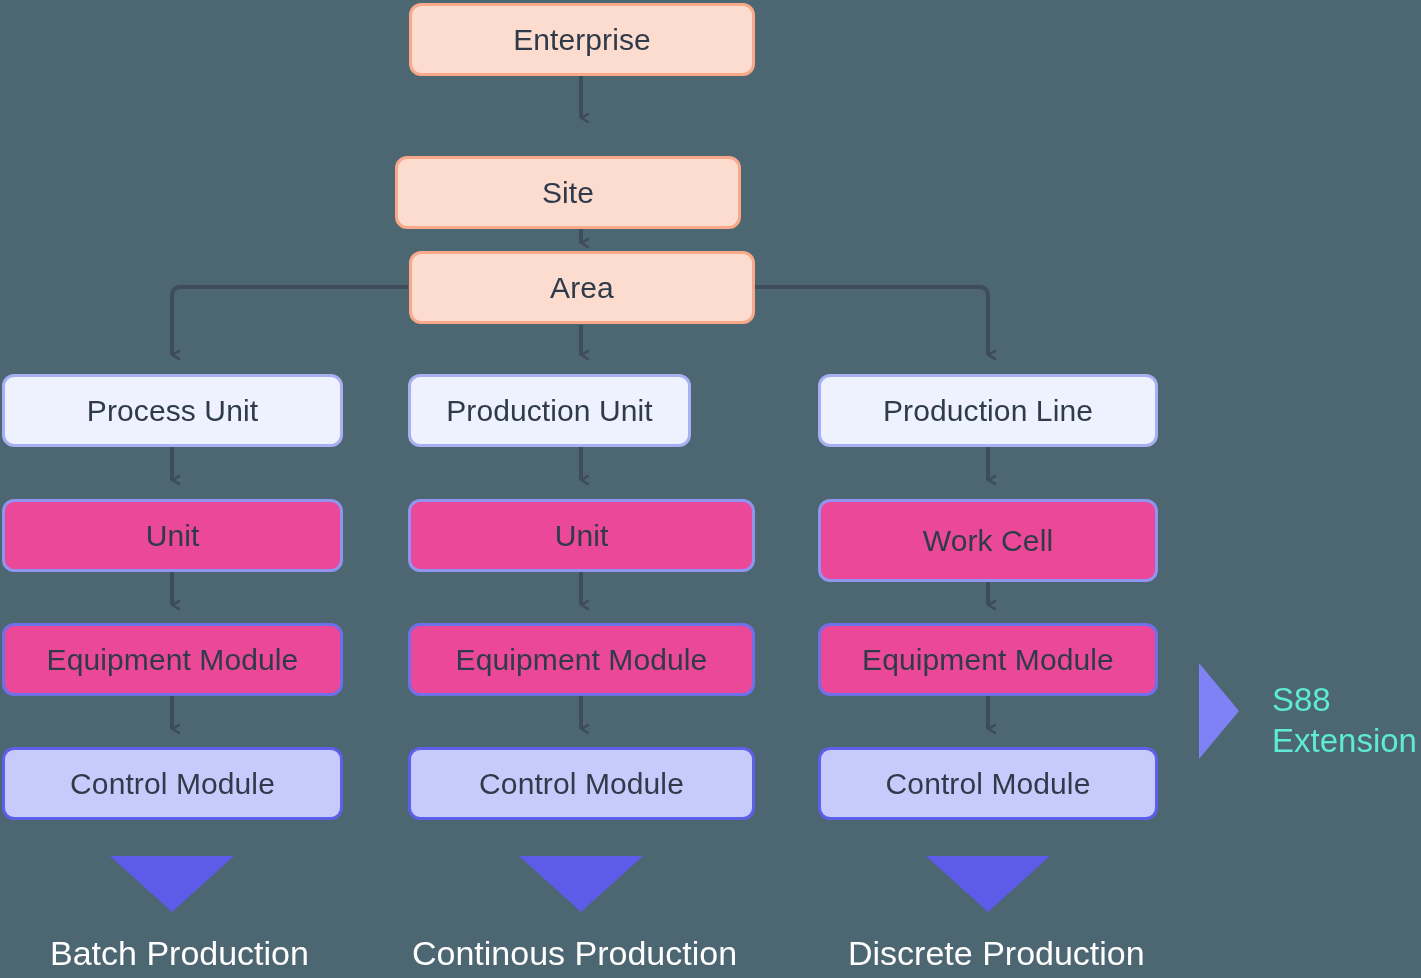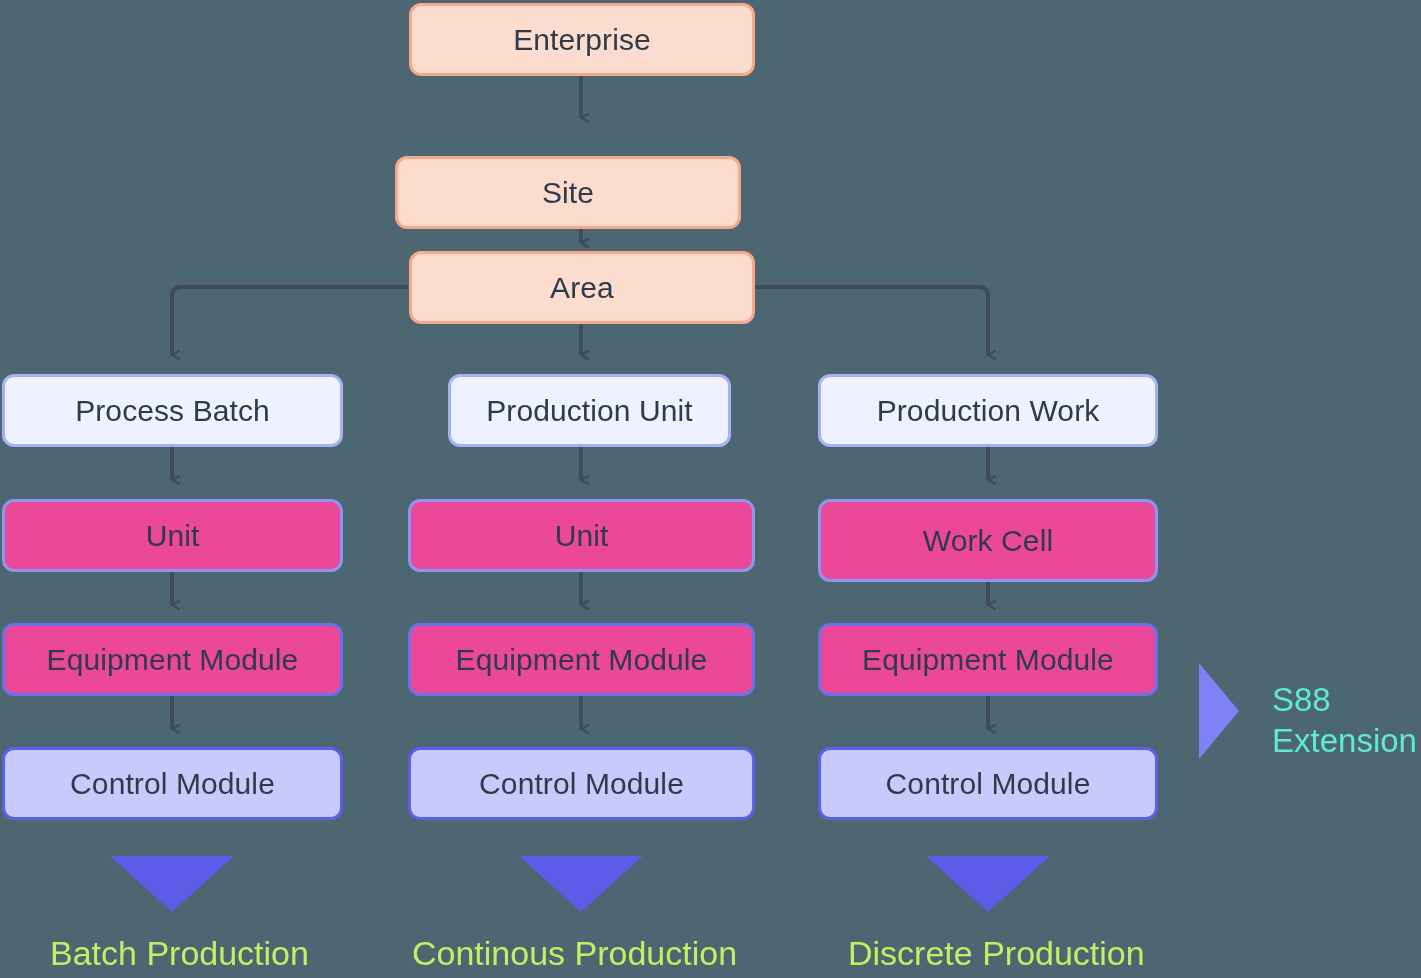--- a/index.html
+++ b/index.html
@@ -67,21 +67,21 @@
     position: absolute;
     width: 0; height: 0;
     border-left: 62px solid transparent;
     border-right: 62px solid transparent;
     border-top: 56px solid #5c5ce8;
   }
 
   
   .caption {
     position: absolute;
-    color: #bef264;
+    color: #ffffff;
     font-size: 34px;
     line-height: 1;
     white-space: nowrap;
   }
 
   
   .s88-tri {
     position: absolute;
     width: 0; height: 0;
     border-top: 48px solid transparent;
@@ -139,51 +139,51 @@
 
   <div class="node orange" style="left:395px; top:126px; width:346px; height:73px;margin-top:30px;">
     <span>Site</span>
   </div>
 
   <div class="node orange" style="left:409px; top:251px; width:346px; height:73px;">
     <span>Area</span>
   </div>
 
   <div class="node tint1" style="left:2px; top:374px; width:341px; height:73px;">
-    <span>Process Batch</span>
+    <span>Process Unit</span>
   </div>
   <div class="node tint2" style="left:2px; top:499px; width:341px; height:73px;">
     <span>Unit</span>
   </div>
   <div class="node tint3" style="left:2px; top:623px; width:341px; height:73px;">
     <span>Equipment Module</span>
   </div>
   <div class="node tint4" style="left:2px; top:747px; width:341px; height:73px;">
     <span>Control Module</span>
   </div>
   <div class="funnel" style="left:110px; top:856px;"></div>
   <div class="caption" style="left:50px; top:936px;">Batch Production</div>
 
-  <div class="node tint1" style="left:408px; top:374px; width:283px; height:73px;margin-left:40px;">
+  <div class="node tint1" style="left:408px; top:374px; width:283px; height:73px;">
     <span>Production Unit</span>
   </div>
   <div class="node tint2" style="left:408px; top:499px; width:347px; height:73px;">
     <span>Unit</span>
   </div>
   <div class="node tint3" style="left:408px; top:623px; width:347px; height:73px;">
     <span>Equipment Module</span>
   </div>
   <div class="node tint4" style="left:408px; top:747px; width:347px; height:73px;">
     <span>Control Module</span>
   </div>
   <div class="funnel" style="left:519px; top:856px;"></div>
   <div class="caption" style="left:412px; top:936px;">Continous Production</div>
 
   <div class="node tint1" style="left:818px; top:374px; width:340px; height:73px;">
-    <span>Production Work</span>
+    <span>Production Line</span>
   </div>
   <div class="node tint2" style="left:818px; top:499px; width:340px; height:83px;">
     <span>Work Cell</span>
   </div>
   <div class="node tint3" style="left:818px; top:623px; width:340px; height:73px;">
     <span>Equipment Module</span>
   </div>
   <div class="node tint4" style="left:818px; top:747px; width:340px; height:73px;">
     <span>Control Module</span>
   </div>

